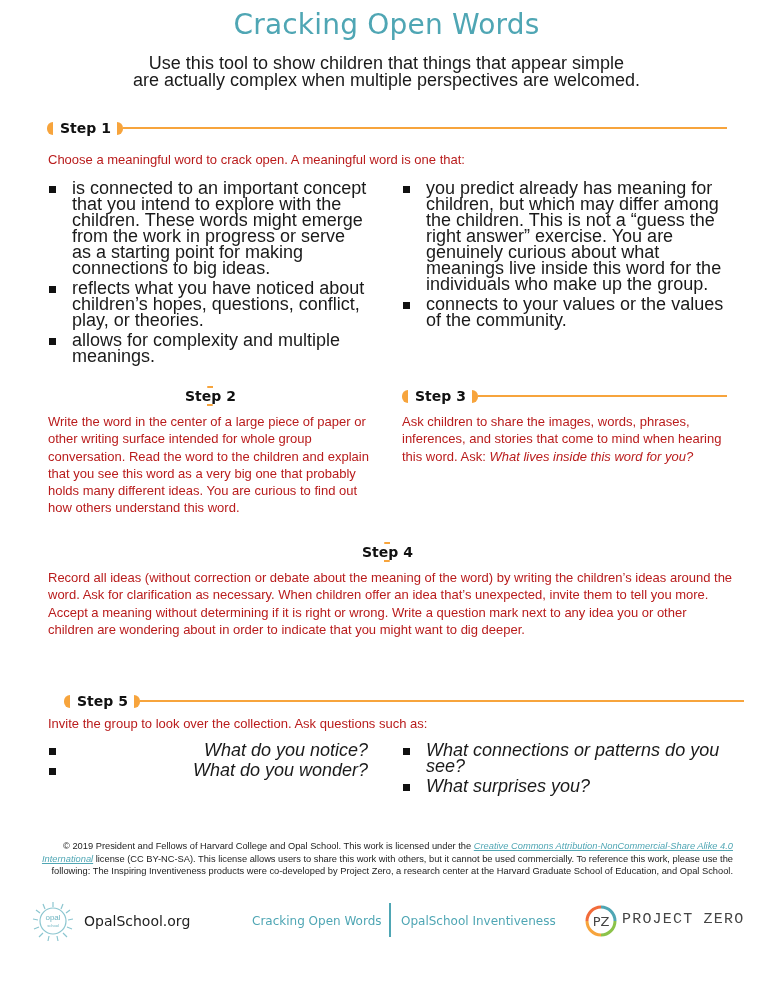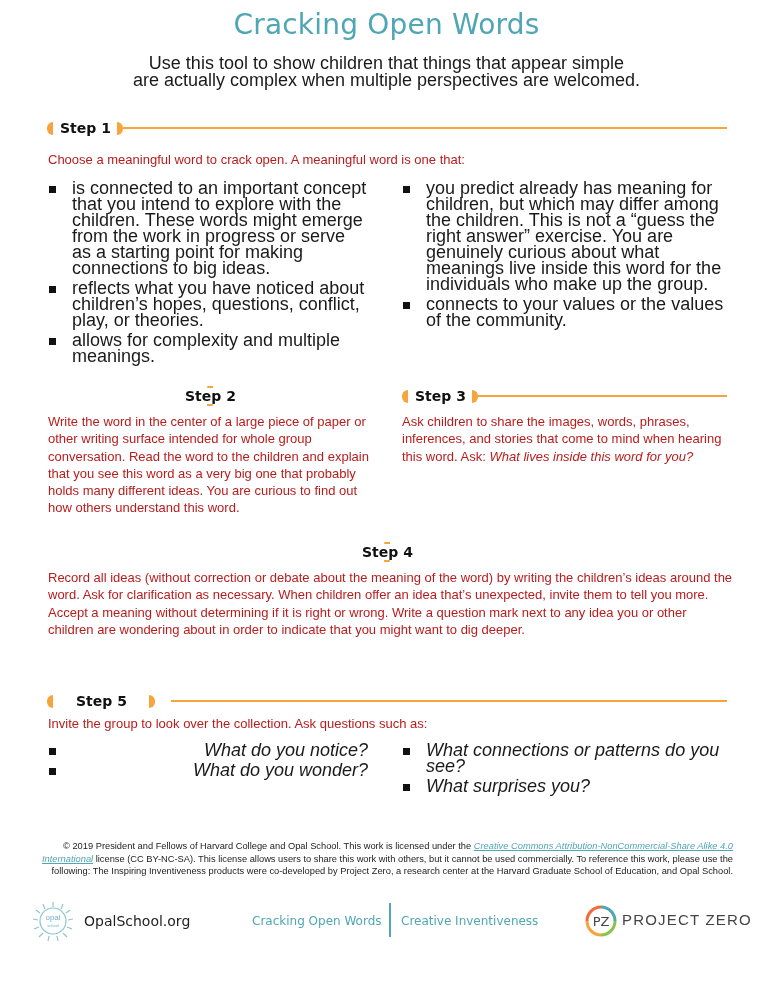--- a/index.html
+++ b/index.html
@@ -47,21 +47,21 @@
       text-align: right; font-size: 9.3px; line-height: 12.5px; color: #222;
     }
     .license a { color: #4fa6b4; text-decoration: underline; font-style: italic; }
     .footer { position: absolute; top: 898px; left: 0; width: 773px; height: 50px; }
     .opal-logo { position: absolute; left: 30px; top: 0px; width: 46px; height: 46px; }
     .opal-site { position: absolute; left: 84px; top: 15px; font-size: 14px; color: #222; font-family: "DejaVu Sans", sans-serif; }
     .footer-mid-1 { position: absolute; left: 252px; top: 16px; font-size: 12px; color: #4fa6b4; font-family: "DejaVu Sans", sans-serif; }
     .footer-divider { position: absolute; left: 389px; top: 5px; width: 1.5px; height: 34px; background: #4fa6b4; }
     .footer-mid-2 { position: absolute; left: 401px; top: 16px; font-size: 12px; color: #4fa6b4; font-family: "DejaVu Sans", sans-serif; }
     .pz-logo { position: absolute; left: 585px; top: 7px; width: 32px; height: 32px; }
-    .pz-text { position: absolute; left: 622px; top: 13px; font-size: 15px; letter-spacing: 1.2px; color: #444; font-family: Liberation Sans, sans-serif; }
+    .pz-text { position: absolute; left: 622px; top: 13px; font-size: 15px; letter-spacing: 1.2px; color: #444; font-family: Liberation Mono, monospace; }
   </style>
 </head>
 <body>
 
 <div class="title">Cracking Open Words</div>
 <div class="subtitle">
   <div>Use this tool to show children that things that appear simple</div>
   <div>are actually complex when multiple perspectives are welcomed.</div>
 </div>
 
@@ -104,21 +104,21 @@
 </div>
 
 <div class="step-head" style="top:542px; left:47px; width:680px;flex-direction:column;">
   <span class="cap-left"></span>
   <span class="step-label">Step 4</span>
   <span class="cap-right"></span>
   <span class="step-line"></span>
 </div>
 <div class="para" style="top:569px; left:48px; width:685px;">Record all ideas (without correction or debate about the meaning of the word) by writing the children’s ideas around the word. Ask for clarification as necessary. When children offer an idea that’s unexpected, invite them to tell you more. Accept a meaning without determining if it is right or wrong. Write a question mark next to any idea you or other children are wondering about in order to indicate that you might want to dig deeper.</div>
 
-<div class="step-head" style="top:691px; left:47px; width:680px;gap:16px;">
+<div class="step-head" style="top:691px; left:64px; width:680px;">
   <span class="cap-left"></span>
   <span class="step-label">Step 5</span>
   <span class="cap-right"></span>
   <span class="step-line"></span>
 </div>
 <div class="para" style="top:715px; left:48px; width:690px;">Invite the group to look over the collection. Ask questions such as:</div>
 
 <ul class="bullets italic" style="top:742px; left:48px; width:320px;text-align:right;">
   <li><span class="sq"></span><span>What do you notice?</span></li>
   <li><span class="sq"></span><span>What do you wonder?</span></li>
@@ -137,21 +137,21 @@
     <g stroke="#8cc6d0" stroke-width="1.2" fill="none">
       <circle cx="23" cy="23" r="13"></circle>
       <path d="M23 4 L23 9 M33 6 L31 11 M40 12 L36 15 M43 21 L38 22 M42 31 L37 29 M37 39 L33 35 M28 43 L27 38 M18 43 L19 38 M9 39 L13 35 M4 31 L9 29 M3 21 L8 22 M6 12 L10 15 M13 6 L15 11"></path>
     </g>
     <text x="23" y="22" font-size="8" fill="#6fb5c2" text-anchor="middle" font-family="Liberation Sans, sans-serif">opal</text>
     <text x="23" y="29" font-size="4" fill="#6fb5c2" text-anchor="middle" font-family="Liberation Sans, sans-serif">school</text>
   </svg>
   <div class="opal-site">OpalSchool.org</div>
   <div class="footer-mid-1">Cracking Open Words</div>
   <div class="footer-divider"></div>
-  <div class="footer-mid-2">Creative Inventiveness</div>
+  <div class="footer-mid-2">OpalSchool Inventiveness</div>
   <svg class="pz-logo" viewBox="0 0 32 32">
     <path d="M16 2 A14 14 0 0 1 30 16" stroke="#4fa6b4" stroke-width="3" fill="none"></path>
     <path d="M30 16 A14 14 0 0 1 16 30" stroke="#8cc34a" stroke-width="3" fill="none"></path>
     <path d="M16 30 A14 14 0 0 1 2 16" stroke="#f7a43c" stroke-width="3" fill="none"></path>
     <path d="M2 16 A14 14 0 0 1 16 2" stroke="#f26b3a" stroke-width="3" fill="none"></path>
     <text x="16" y="21" font-size="13" fill="#444" text-anchor="middle" font-family="DejaVu Sans, sans-serif">PZ</text>
   </svg>
   <div class="pz-text">PROJECT ZERO</div>
 </div>
 

